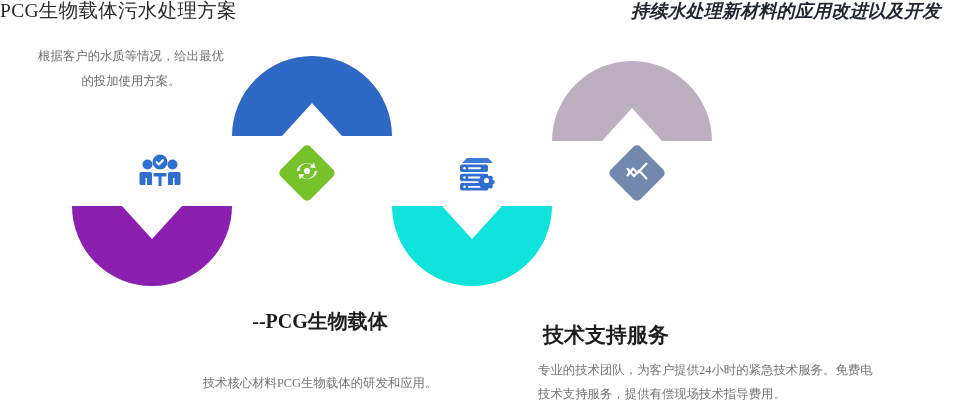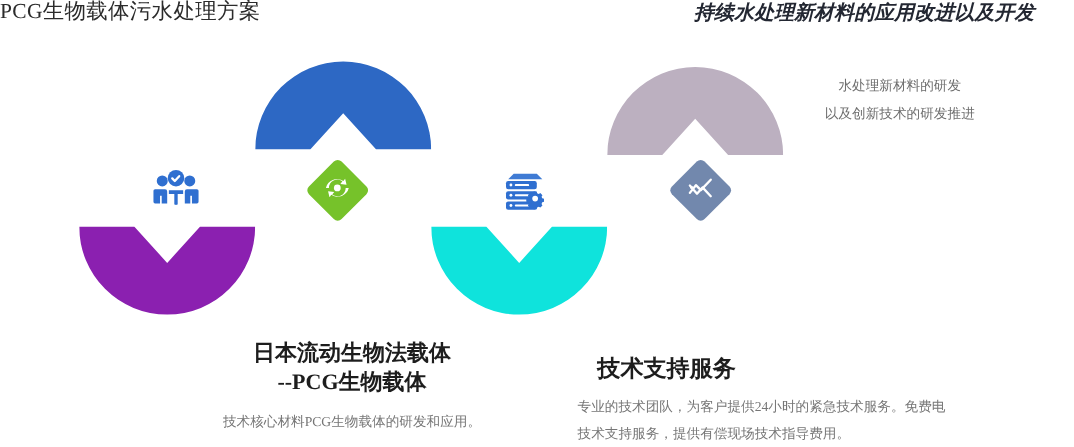--- a/index.html
+++ b/index.html
@@ -33,21 +33,21 @@
   
   .sec-desc {
     font-family: "Liberation Serif", "DejaVu Serif", serif;
     color: #6e6e6e;
     font-size: 12.4px;
     line-height: 2.0;
   }
   .desc-tl { left: 18px;  top: 44px;  width: 226px; text-align: center; }
   .desc-tr { left: 718px; top: 66px;  width: 200px; text-align: center; }
   .desc-bl { left: 150px; top: 371px; width: 340px; text-align: center; color: #767676; }
-  .desc-br { left: 525px; top: 358px; width: 400px; text-align: left; color: #767676; line-height: 1.95; }
+  .desc-br { left: 538px; top: 358px; width: 400px; text-align: left; color: #767676; line-height: 1.95; }
 
   
   .shape { position: absolute; }
   .shape svg { display: block; }
 
   
   .icon-plain { position: absolute; display: flex; align-items: center; justify-content: center; }
   .diamond {
     position: absolute;
     display: flex; align-items: center; justify-content: center;
@@ -138,29 +138,28 @@
     <span class="gly">
       <svg width="24" height="24" viewBox="0 0 24 24">
         <path d="M2.5,16.5 L8,9.5 L12.5,14 L21.5,4.5" stroke="#ffffff" stroke-width="2.1" fill="none" stroke-linecap="round" stroke-linejoin="round"></path>
         <path d="M2.5,9.8 L9,17.2 L14,11.5 L21.5,19.5" stroke="#ffffff" stroke-width="2.1" fill="none" stroke-linecap="round" stroke-linejoin="round"></path>
         <circle cx="4.2" cy="11.7" r="1.5" fill="#ffffff"></circle>
       </svg>
     </span>
   </div>
 
   <div class="abs sec-title title-tl">PCG生物载体污水处理方案</div>
+  <div class="abs sec-desc desc-tl">
+    <div>根据客户的水质等情况，给出最优</div>
+    <div>的投加使用方案。</div>
+  </div>
 
   <div class="abs sec-title title-tr">持续水处理新材料的应用改进以及开发</div>
-  <div class="abs sec-desc desc-tr">
-    <div>水处理新材料的研发</div>
-    <div>以及创新技术的研发推进</div>
-  </div>
 
   <div class="abs sec-title title-bl">
-    <div>日本流动生物法载体</div>
     <div>--PCG生物载体</div>
   </div>
   <div class="abs sec-desc desc-bl">技术核心材料PCG生物载体的研发和应用。</div>
 
   <div class="abs sec-title title-br">技术支持服务</div>
   <div class="abs sec-desc desc-br">
     <div>专业的技术团队，为客户提供24小时的紧急技术服务。免费电</div>
     <div>技术支持服务，提供有偿现场技术指导费用。</div>
   </div>
 

